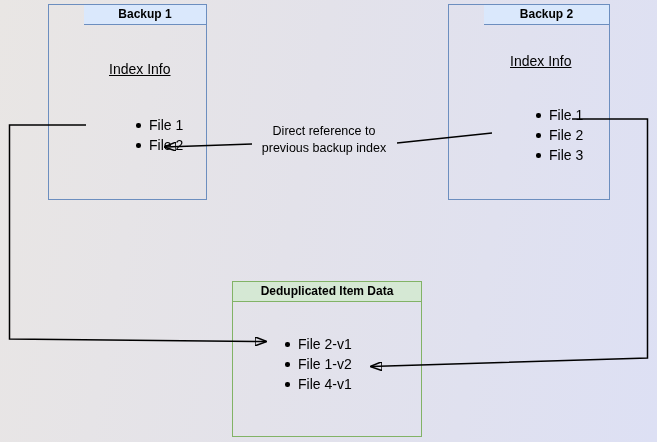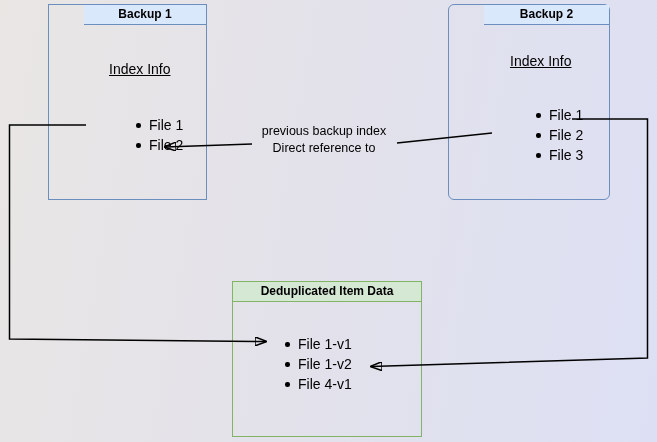--- a/index.html
+++ b/index.html
@@ -23,21 +23,21 @@
 
   .subtitle{position:absolute;font-size:14px;white-space:nowrap;text-decoration:underline;}
   .file-list{position:absolute;margin:0;padding:0;list-style:none;font-size:14px;}
   .file-list li{position:relative;height:20px;line-height:20px;padding-left:13px;white-space:nowrap;}
   .file-list li::before{content:"";position:absolute;left:0;top:8px;width:4.5px;height:4.5px;border-radius:50%;background:#000;}
 
   #backup1{left:48px;top:4px;width:159px;height:196px;}
   #backup1 .subtitle{left:25px;top:36px;}
   #backup1 .file-list{left:52px;top:90px;}
 
-  #backup2{left:448px;top:4px;width:162px;height:196px;border-radius:6px;}
+  #backup2{left:448px;top:4px;width:162px;height:196px;}
   #backup2 .subtitle{left:26px;top:28px;}
   #backup2 .file-list{left:52px;top:80px;}
 
   #dedup{left:232px;top:281px;width:190px;height:156px;}
   #dedup .file-list{left:52px;top:32px;}
 
   .annotation{
     position:absolute;left:234px;top:123px;width:180px;z-index:4;
     text-align:center;font-size:12.5px;line-height:17px;white-space:nowrap;
   }
@@ -79,25 +79,25 @@
         <li>File 2</li>
         <li>File 3</li>
       </ul>
     </div>
   </div>
 
   <div class="box green" id="dedup">
     <div class="box-header">Deduplicated Item Data</div>
     <div class="box-body">
       <ul class="file-list">
-        <li>File 1-v1</li>
+        <li>File 2-v1</li>
         <li>File 1-v2</li>
         <li>File 4-v1</li>
       </ul>
     </div>
   </div>
 
   <div class="annotation">
+    <div>Direct reference to</div>
     <div>previous backup index</div>
-    <div>Direct reference to</div>
   </div>
 
 </div>
 
 </body></html>

